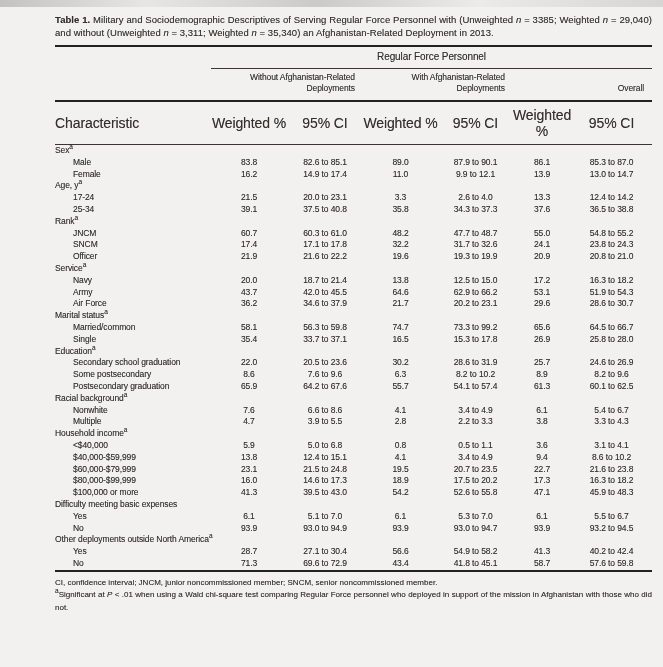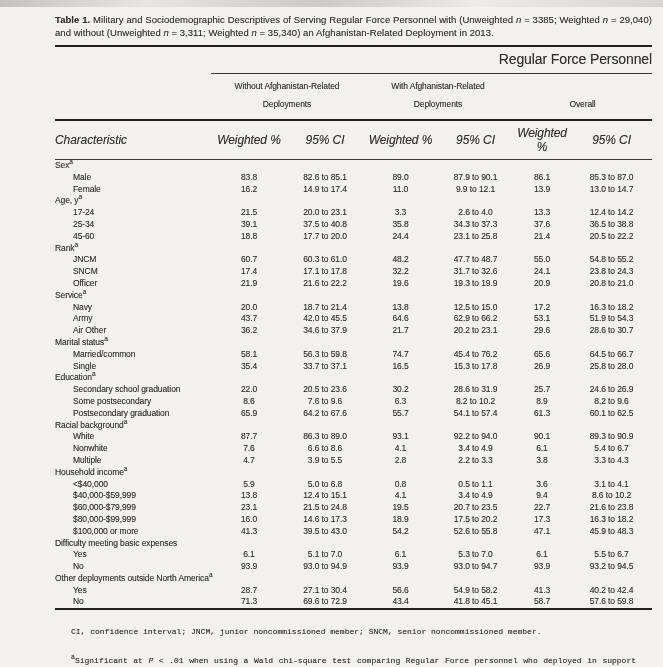--- a/index.html
+++ b/index.html
@@ -36,51 +36,50 @@
     width: 597px;
     border-collapse: collapse;
     table-layout: fixed;
     border-top: 2.5px solid #24221f;
     border-bottom: 2.5px solid #24221f;
     letter-spacing: -0.1px;
   }
   th, td { font-weight: 400; }
 
   tr.spanner-row th.spanner {
-    font-size: 14px; text-align: right;
+    font-size: 10px; text-align: center;
     padding: 4px 0 6px 0;
     border-bottom: 1px solid #3a3733;
   }
   tr.group-row th {
-    font-size: 8.5px; line-height: 18px;
-    text-align: center; vertical-align: bottom;
+    font-size: 8.5px; line-height: 11px;
+    text-align: right; vertical-align: bottom;
     padding: 3px 8px 6px 8px;
     border-bottom: 2px solid #24221f;
   }
   tr.colhead-row th {
-    font-size: 12px;
+    font-size: 14px;
     text-align: center;
     padding: 5px 0 5px 0;
     border-bottom: 1px solid #3a3733;
-    font-style: italic;
   }
   tr.colhead-row th.stub { text-align: left; }
 
   tbody td {
     font-size: 8.5px;
     height: 11.8px; line-height: 11.8px;
     padding: 0; text-align: center;
     white-space: nowrap; overflow: hidden;
   }
   tbody td.label { text-align: left; }
   tbody td.indent { padding-left: 18px; }
   sup { font-size: 6.5px; line-height: 0; vertical-align: super; }
 
   .footnotes { margin-top: 5px; font-size: 8px; line-height: 12.5px; letter-spacing: 0; }
-  .footnotes p { margin: 16px; font-family: Liberation Mono, monospace; }
+  .footnotes p { margin: 0; }
   .footnote-sig { text-align: justify; }
   .footnotes i { font-style: italic; }
 </style>
 </head>
 <body>
 
 <div class="scan-band"></div>
 
 <div class="content">
 
@@ -154,29 +153,20 @@
         <tr>
           <td class="label indent">25-34</td>
           <td>39.1</td>
           <td>37.5 to 40.8</td>
           <td>35.8</td>
           <td>34.3 to 37.3</td>
           <td>37.6</td>
           <td>36.5 to 38.8</td>
         </tr>
         <tr>
-          <td class="label indent">45-60</td>
-          <td>18.8</td>
-          <td>17.7 to 20.0</td>
-          <td>24.4</td>
-          <td>23.1 to 25.8</td>
-          <td>21.4</td>
-          <td>20.5 to 22.2</td>
-        </tr>
-        <tr>
           <td colspan="7" class="label">Rank<sup>a</sup></td>
         </tr>
         <tr>
           <td class="label indent">JNCM</td>
           <td>60.7</td>
           <td>60.3 to 61.0</td>
           <td>48.2</td>
           <td>47.7 to 48.7</td>
           <td>55.0</td>
           <td>54.8 to 55.2</td>
@@ -214,37 +204,37 @@
         <tr>
           <td class="label indent">Army</td>
           <td>43.7</td>
           <td>42.0 to 45.5</td>
           <td>64.6</td>
           <td>62.9 to 66.2</td>
           <td>53.1</td>
           <td>51.9 to 54.3</td>
         </tr>
         <tr>
-          <td class="label indent">Air Other</td>
+          <td class="label indent">Air Force</td>
           <td>36.2</td>
           <td>34.6 to 37.9</td>
           <td>21.7</td>
           <td>20.2 to 23.1</td>
           <td>29.6</td>
           <td>28.6 to 30.7</td>
         </tr>
         <tr>
           <td colspan="7" class="label">Marital status<sup>a</sup></td>
         </tr>
         <tr>
           <td class="label indent">Married/common</td>
           <td>58.1</td>
           <td>56.3 to 59.8</td>
           <td>74.7</td>
-          <td>45.4 to 76.2</td>
+          <td>73.3 to 99.2</td>
           <td>65.6</td>
           <td>64.5 to 66.7</td>
         </tr>
         <tr>
           <td class="label indent">Single</td>
           <td>35.4</td>
           <td>33.7 to 37.1</td>
           <td>16.5</td>
           <td>15.3 to 17.8</td>
           <td>26.9</td>
@@ -277,29 +267,20 @@
           <td>64.2 to 67.6</td>
           <td>55.7</td>
           <td>54.1 to 57.4</td>
           <td>61.3</td>
           <td>60.1 to 62.5</td>
         </tr>
         <tr>
           <td colspan="7" class="label">Racial background<sup>a</sup></td>
         </tr>
         <tr>
-          <td class="label indent">White</td>
-          <td>87.7</td>
-          <td>86.3 to 89.0</td>
-          <td>93.1</td>
-          <td>92.2 to 94.0</td>
-          <td>90.1</td>
-          <td>89.3 to 90.9</td>
-        </tr>
-        <tr>
           <td class="label indent">Nonwhite</td>
           <td>7.6</td>
           <td>6.6 to 8.6</td>
           <td>4.1</td>
           <td>3.4 to 4.9</td>
           <td>6.1</td>
           <td>5.4 to 6.7</td>
         </tr>
         <tr>
           <td class="label indent">Multiple</td>

